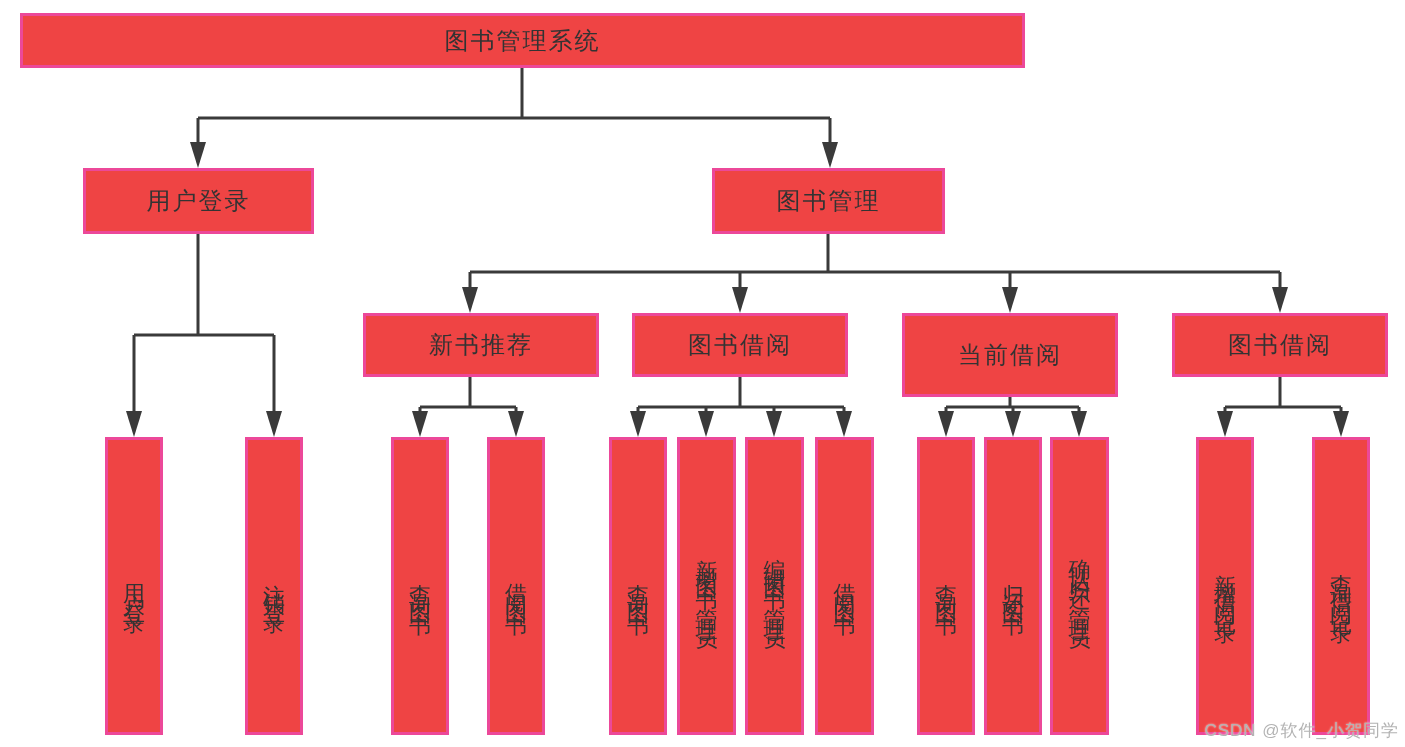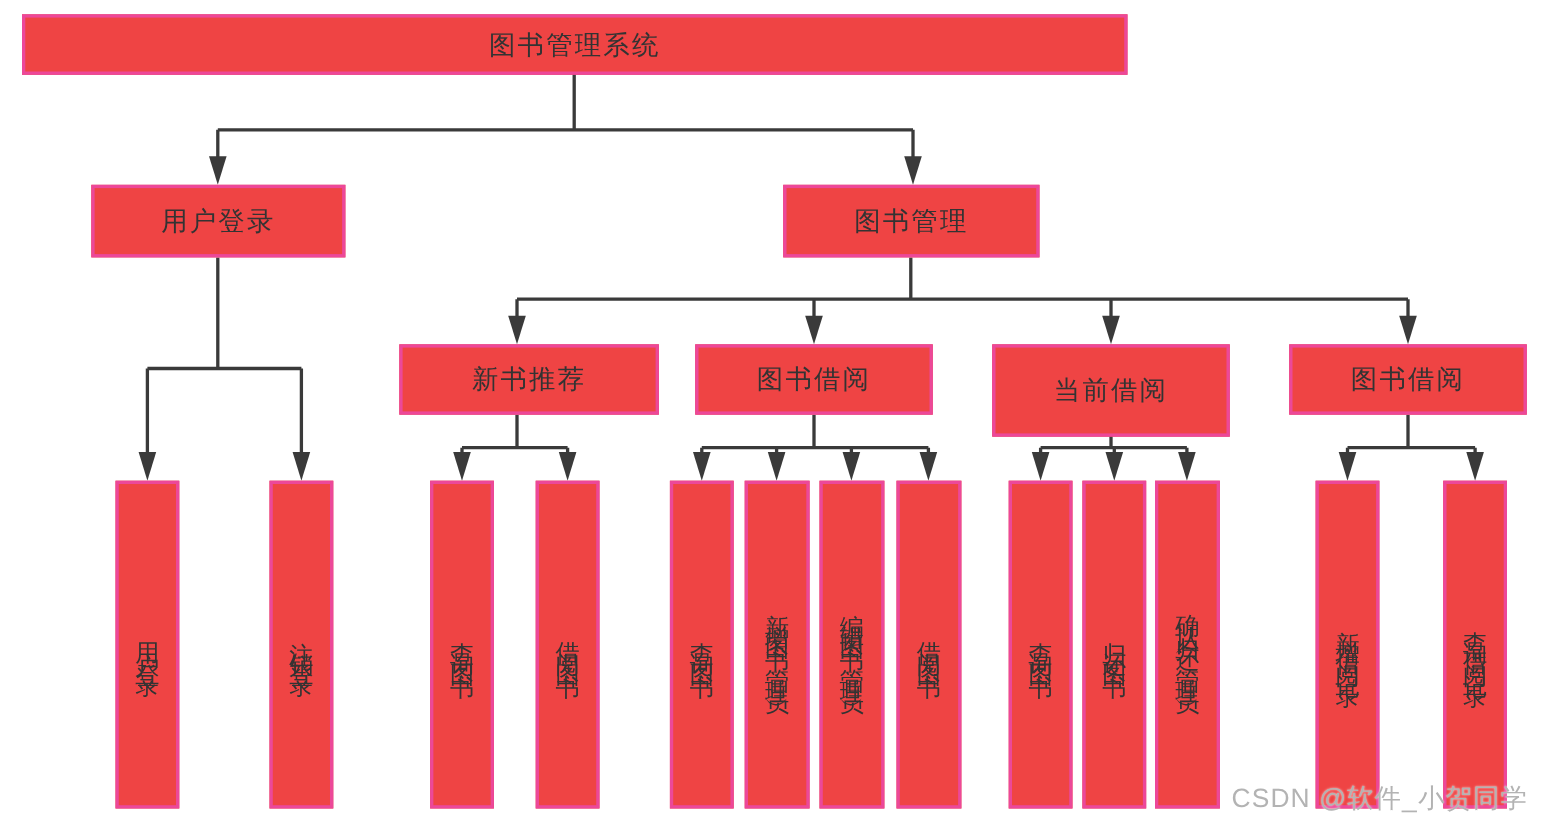--- a/index.html
+++ b/index.html
@@ -15,22 +15,22 @@
     border:3px solid #ec4899; background:#ef4444;
     display:flex; align-items:center; justify-content:center;
     z-index:2; color:#333333;
   }
   .hbox { font-size:24px; letter-spacing:2px; }
   .vbox {
     writing-mode:vertical-rl; text-orientation:mixed;
     font-size:22px; letter-spacing:10px; line-height:1;
   }
   #watermark {
-    position:absolute; right:16px; bottom:5px; z-index:3;
-    font-size:24px; color:#b3b3b3; letter-spacing:1px;
+    position:absolute; right:6px; bottom:5px; z-index:3;
+    font-size:17px; color:#b3b3b3; letter-spacing:1px;
     text-shadow:0 0 2px rgba(255,255,255,0.85);
   }
 </style>
 </head>
 <body>
 
 <svg id="connector-layer" width="1405" height="747" viewBox="0 0 1405 747" xmlns="http://www.w3.org/2000/svg">
   <g stroke="#3a3a3a" stroke-width="3" fill="none">
     <path d="M522 67 V118 M198 118 H830 M198 118 V150 M830 118 V150"></path>
     <path d="M198 234 V335 M134 335 H274 M134 335 V418 M274 335 V418"></path>

